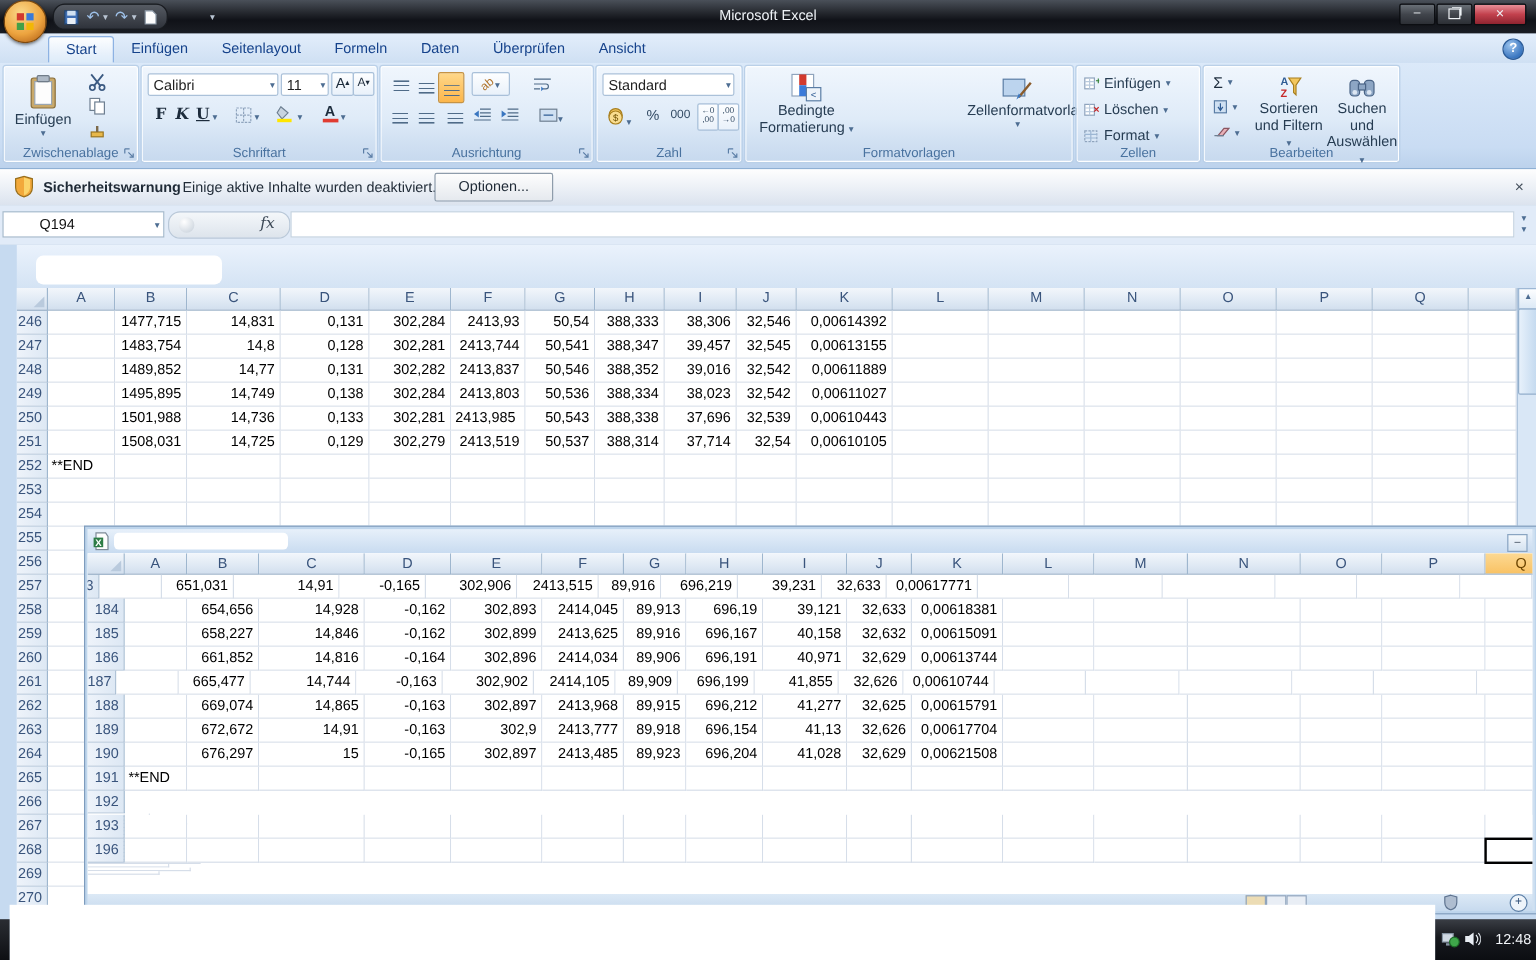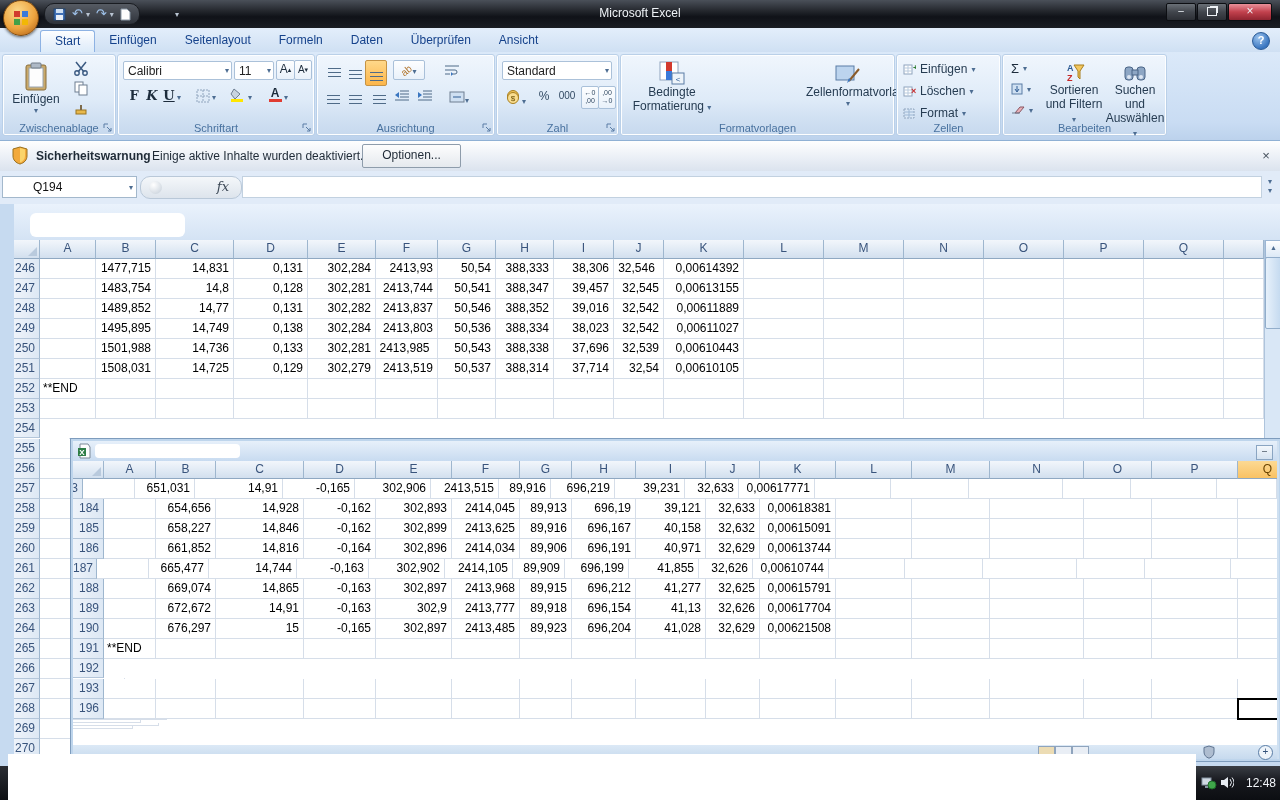--- a/index.html
+++ b/index.html
@@ -479,21 +479,21 @@
         <div class="sh-rowhdr" style="width: 26px; flex: 0 0 auto; line-height: 18px;">246</div>
         <div class="sh-cell" style="width: 56px; flex: 0 0 auto;"></div>
         <div class="sh-cell" style="width: 60px; flex: 0 0 auto;">1477,715</div>
         <div class="sh-cell" style="width: 78px; flex: 0 0 auto;">14,831</div>
         <div class="sh-cell" style="width: 74px; flex: 0 0 auto;">0,131</div>
         <div class="sh-cell" style="width: 68px; flex: 0 0 auto;">302,284</div>
         <div class="sh-cell" style="width: 62px; flex: 0 0 auto;">2413,93</div>
         <div class="sh-cell" style="width: 58px; flex: 0 0 auto;">50,54</div>
         <div class="sh-cell" style="width: 58px; flex: 0 0 auto;">388,333</div>
         <div class="sh-cell" style="width: 60px; flex: 0 0 auto;">38,306</div>
-        <div class="sh-cell" style="width: 50px; flex: 0 0 auto; text-align: center;">32,546</div>
+        <div class="sh-cell" style="width: 50px; flex: 0 0 auto;">32,546</div>
         <div class="sh-cell" style="width: 80px; flex: 0 0 auto;">0,00614392</div>
         <div class="sh-cell" style="width: 80px; flex: 0 0 auto;"></div>
         <div class="sh-cell" style="width: 80px; flex: 0 0 auto;"></div>
         <div class="sh-cell" style="width: 80px; flex: 0 0 auto;"></div>
         <div class="sh-cell" style="width: 80px; flex: 0 0 auto;"></div>
         <div class="sh-cell" style="width: 80px; flex: 0 0 auto;"></div>
         <div class="sh-cell" style="width: 80px; flex: 0 0 auto;"></div>
         <div class="sh-cell" style="width: 40px; flex: 0 0 auto;"></div>
       </div>
       <div class="sh-row" style="height: 20px;">
@@ -636,21 +636,21 @@
         <div class="sh-cell" style="width: 50px; flex: 0 0 auto;"></div>
         <div class="sh-cell" style="width: 80px; flex: 0 0 auto;"></div>
         <div class="sh-cell" style="width: 80px; flex: 0 0 auto;"></div>
         <div class="sh-cell" style="width: 80px; flex: 0 0 auto;"></div>
         <div class="sh-cell" style="width: 80px; flex: 0 0 auto;"></div>
         <div class="sh-cell" style="width: 80px; flex: 0 0 auto;"></div>
         <div class="sh-cell" style="width: 80px; flex: 0 0 auto;"></div>
         <div class="sh-cell" style="width: 80px; flex: 0 0 auto;"></div>
         <div class="sh-cell" style="width: 40px; flex: 0 0 auto;"></div>
       </div>
-      <div class="sh-row" style="height: 20px; flex-direction: column;">
+      <div class="sh-row" style="height: 20px;">
         <div class="sh-rowhdr" style="width: 26px; flex: 0 0 auto; line-height: 18px;">254</div>
         <div class="sh-cell" style="width: 56px; flex: 0 0 auto;"></div>
         <div class="sh-cell" style="width: 60px; flex: 0 0 auto;"></div>
         <div class="sh-cell" style="width: 78px; flex: 0 0 auto;"></div>
         <div class="sh-cell" style="width: 74px; flex: 0 0 auto;"></div>
         <div class="sh-cell" style="width: 68px; flex: 0 0 auto;"></div>
         <div class="sh-cell" style="width: 62px; flex: 0 0 auto;"></div>
         <div class="sh-cell" style="width: 58px; flex: 0 0 auto;"></div>
         <div class="sh-cell" style="width: 58px; flex: 0 0 auto;"></div>
         <div class="sh-cell" style="width: 60px; flex: 0 0 auto;"></div>

